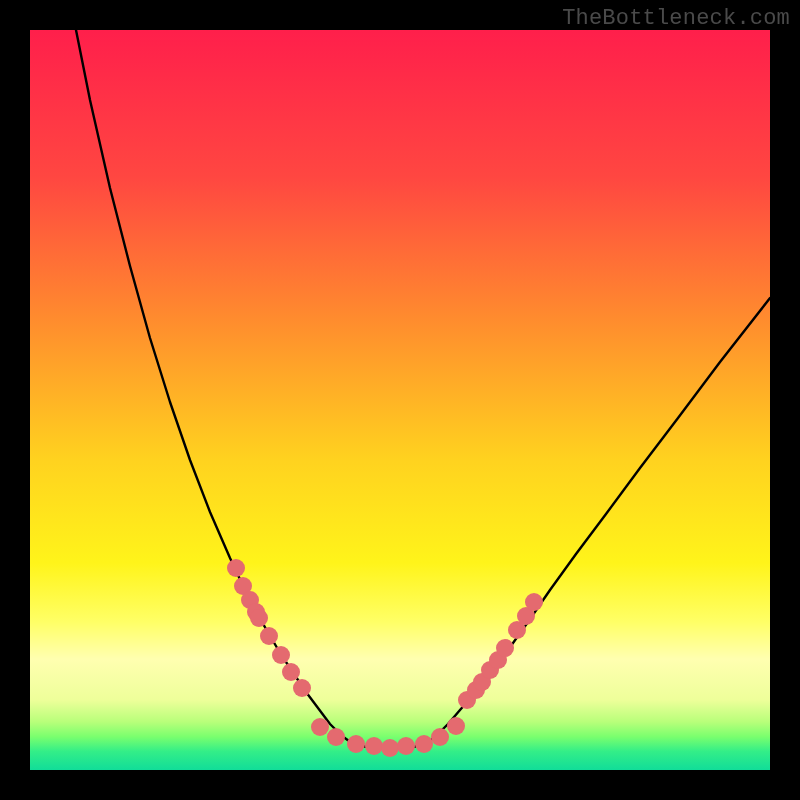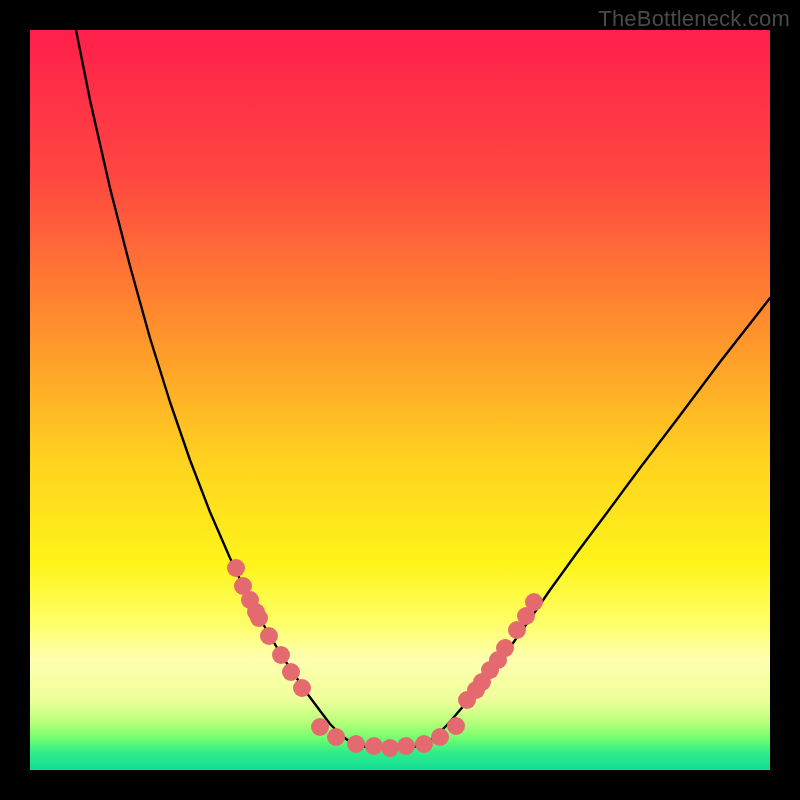--- a/index.html
+++ b/index.html
@@ -29,20 +29,21 @@
     left: 0; top: 0; right: 0; bottom: 0;
   }
   .attrib {
     position: absolute;
     top: 6px;
     right: 10px;
     color: #4a4a4a;
     font-size: 22px;
     font-weight: 500;
     letter-spacing: 0.2px;
+    font-family: Liberation Mono, monospace;
   }
   svg.curves {
     position: absolute;
     left: 0; top: 0;
     width: 740px; height: 740px;
   }
 </style>
 </head>
 <body>
 

